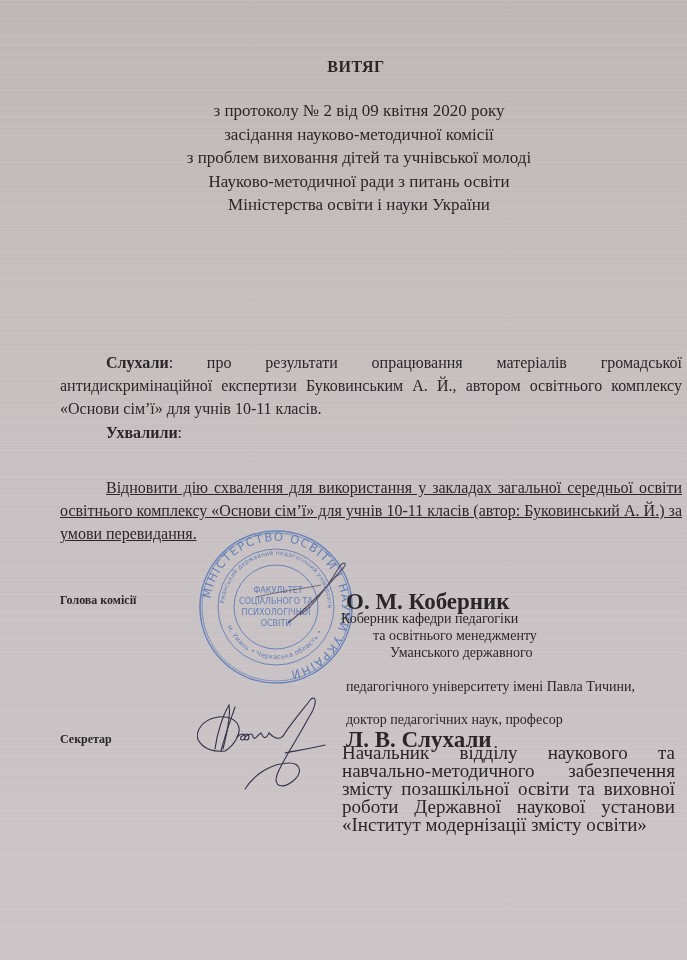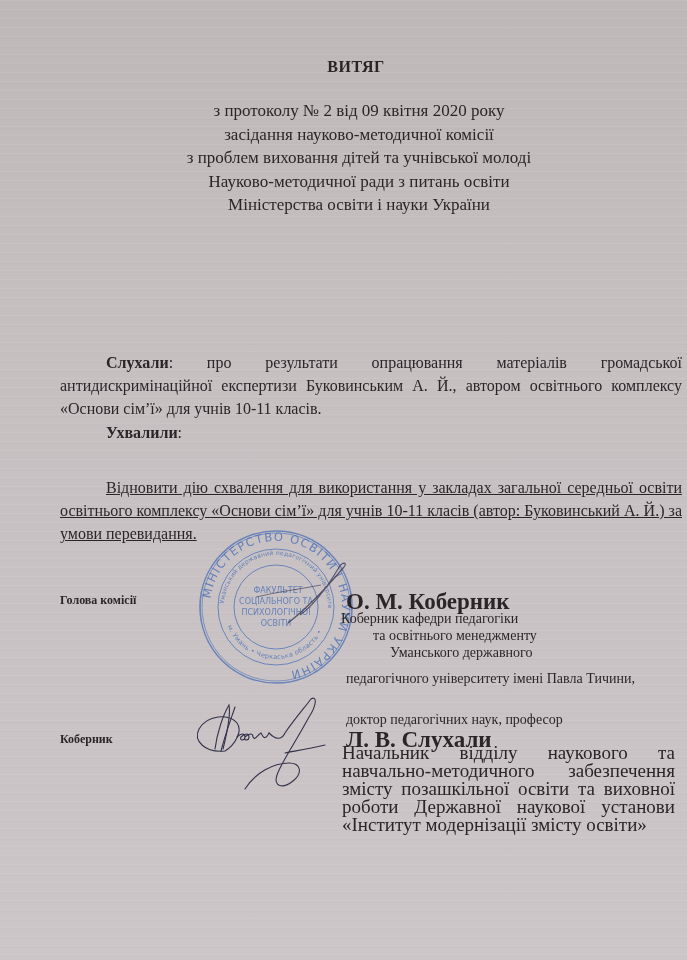--- a/index.html
+++ b/index.html
@@ -87,25 +87,25 @@
   <path d="M 92,96 C 110,82 126,66 148,40 C 152,35 146,34 142,42 C 130,62 118,78 104,88" fill="none" stroke="#3b3a55" stroke-width="1.2" stroke-opacity="0.8"></path>
   <path d="M 60,70 C 80,65 105,62 125,58" fill="none" stroke="#3b3a55" stroke-width="0.9" stroke-opacity="0.7"></path>
 </svg>
 
 <div class="abs role-label" style="left:60px; top:593px;">Голова комісії</div>
 <div class="abs name" style="left:346px; top:589px;">О. М. Коберник</div>
 <div class="abs desc" style="left:0; top:610px;">
   <div class="abs" style="left:341px; top:0; white-space:nowrap;">Коберник кафедри педагогіки</div>
   <div class="abs" style="left:345px; top:17px; white-space:nowrap;padding-left:28px;">та освітнього менеджменту</div>
   <div class="abs" style="left:354px; top:34px; white-space:nowrap;margin-left:36px;">Уманського державного</div>
-  <div class="abs" style="left:346px; top:60px; white-space:nowrap;">педагогічного університету імені Павла Тичини,</div>
+  <div class="abs" style="left:346px; top:68px; white-space:nowrap;">педагогічного університету імені Павла Тичини,</div>
   <div class="abs" style="left:346px; top:70px; white-space:nowrap;margin-top:31px;">доктор педагогічних наук, професор</div>
 </div>
 
-<div class="abs role-label" style="left:60px; top:732px;">Коберник</div>
+<div class="abs role-label" style="left:60px; top:732px;">Секретар</div>
 <svg class="abs" style="left:185px; top:693px;" width="150" height="105" viewBox="0 0 150 105">
   <g fill="none" stroke="#33324a" stroke-width="1.1" stroke-linecap="round">
     <path d="M 40,58 C 20,60 8,48 14,36 C 22,22 44,20 52,30 C 58,38 50,52 40,58"></path>
     <path d="M 30,56 C 32,40 38,22 44,12 C 46,22 42,40 38,56"></path>
     <path d="M 36,58 C 40,42 46,26 50,14"></path>
     <path d="M 52,44 C 56,40 60,40 60,44 C 60,48 54,48 56,44 C 60,40 64,40 64,44 C 64,48 58,48 60,44 C 64,40 68,40 68,44 C 70,48 72,42 76,40 C 78,44 80,48 84,40"></path>
     <path d="M 84,40 C 90,46 96,48 100,40 C 108,28 120,14 126,6 C 132,2 132,12 124,24 C 110,50 96,70 92,82 C 88,94 98,96 108,88 C 118,80 116,70 104,70 C 88,70 70,80 60,96"></path>
     <path d="M 100,60 C 110,58 122,56 140,52"></path>
   </g>
 </svg>

